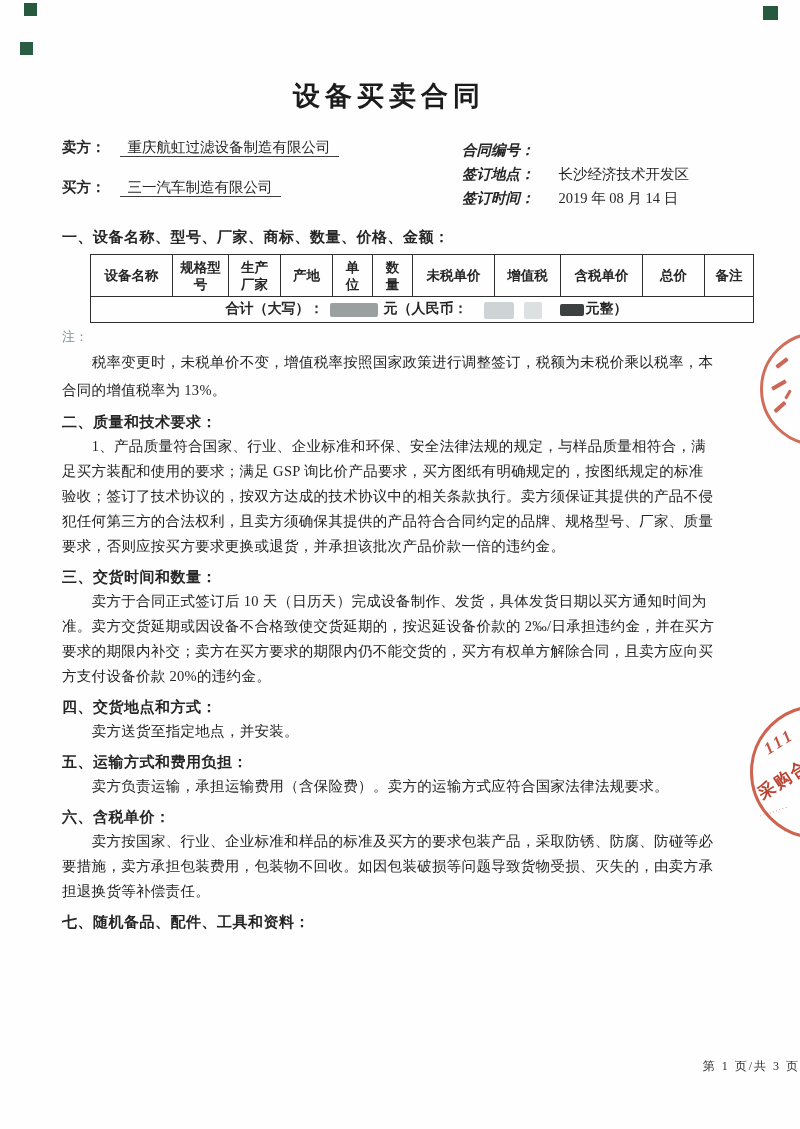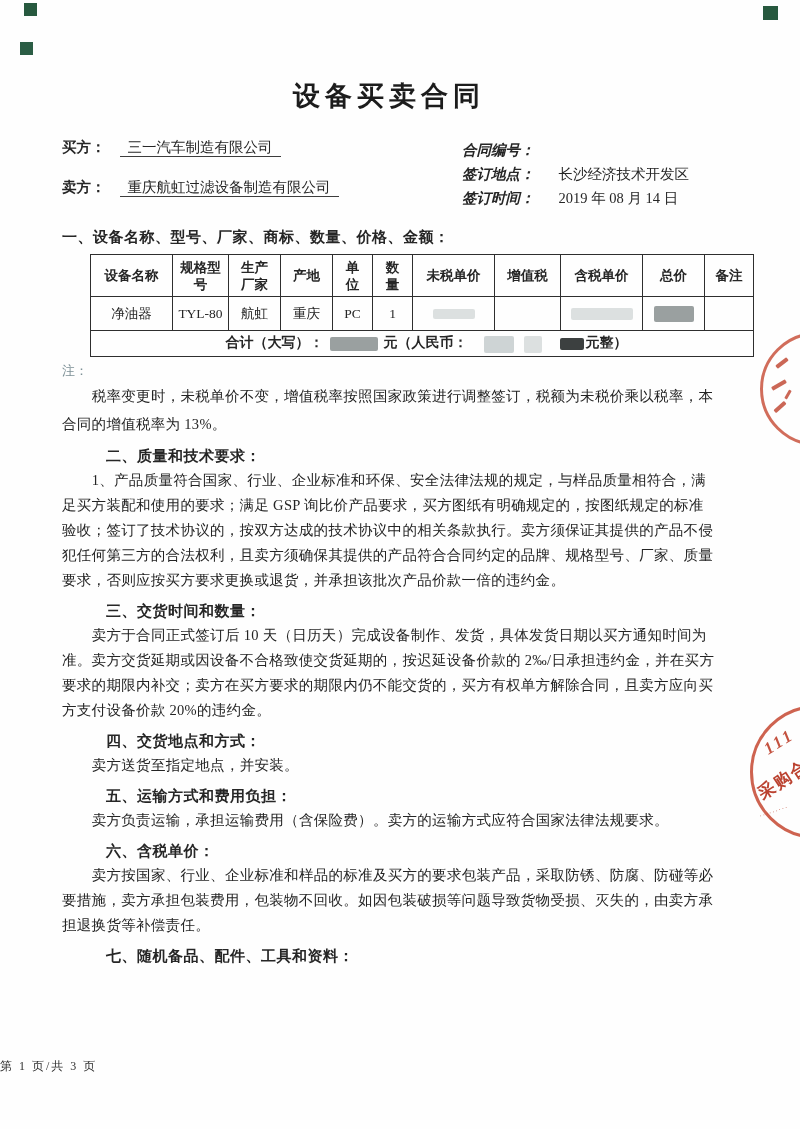--- a/index.html
+++ b/index.html
@@ -39,23 +39,23 @@
   .r-light { background:#d6dadb; opacity:.85; }
   .r-mid   { background:#c9cfd0; opacity:.9; }
   .r-dark  { background:#9aa0a0; }
   .r-black { background:#3c4040; }
 
   .note-line { margin-top:5px; font-size:13px; color:#7d9096; }
 
   .para { font-size:14.5px; line-height:25px; text-indent:2.05em; letter-spacing:.3px; color:#242424; }
   .para.tax { line-height:28px; margin-top:2px; }
   .para:empty { display:none; }
-  .sec-heading { font-size:15px; font-weight:bold; line-height:24px; margin-top:6px; letter-spacing:.5px;margin-left:44px; }
+  .sec-heading { font-size:15px; font-weight:bold; line-height:24px; margin-top:6px; letter-spacing:.5px; }
 
-  .page-footer { position:absolute; top:1058px; left:0; width:100%; text-align:left; font-size:12px; color:#2e2e2e; letter-spacing:2px; }
+  .page-footer { position:absolute; top:1058px; left:0; width:100%; text-align:right; font-size:12px; color:#2e2e2e; letter-spacing:2px; }
 
   
   .corner-mark { position:absolute; }
   .mark-tl-1 { left:24px; top:3px;  width:13px; height:13px; background:#27593f; }
   .mark-tl-2 { left:20px; top:42px; width:13px; height:13px; background:#2b5d45; }
   .mark-tr   { left:763px; top:6px; width:15px; height:14px; background:#27593f; }
 
   
   .stamp { position:absolute; border-radius:50%; filter:blur(.4px); }
   .stamp-a { left:760px; top:332px; width:114px; height:114px; border:3.5px solid rgba(194,60,36,.75); }
@@ -88,24 +88,24 @@
   <div class="corner-mark mark-tl-2"></div>
   <div class="corner-mark mark-tr"></div>
 
   <div class="content">
 
     <div class="doc-title">设备买卖合同</div>
 
     <div class="info-block">
       <div class="info-left">
         <div class="party-row">
-          <span class="party-label">买方：</span><span class="party-name">三一汽车制造有限公司</span>
+          <span class="party-label">卖方：</span><span class="party-name">重庆航虹过滤设备制造有限公司</span>
         </div>
         <div class="party-row">
-          <span class="party-label">卖方：</span><span class="party-name">重庆航虹过滤设备制造有限公司</span>
+          <span class="party-label">买方：</span><span class="party-name">三一汽车制造有限公司</span>
         </div>
       </div>
       <div class="info-right">
         <div class="meta-row">
           <span class="meta-label">合同编号：</span><span class="meta-value"></span>
         </div>
         <div class="meta-row">
           <span class="meta-label">签订地点：</span><span class="meta-value">长沙经济技术开发区</span>
         </div>
         <div class="meta-row">
@@ -141,33 +141,20 @@
         <th>单
 位</th>
         <th>数
 量</th>
         <th>未税单价</th>
         <th>增值税</th>
         <th>含税单价</th>
         <th>总价</th>
         <th>备注</th>
       </tr>
-      <tr>
-        <td class="cell">净油器</td>
-        <td class="cell">TYL-80</td>
-        <td class="cell">航虹</td>
-        <td class="cell">重庆</td>
-        <td class="cell">PC</td>
-        <td class="cell">1</td>
-        <td class="cell"><span class="redact r-light" style="width:42px;height:10px"></span></td>
-        <td class="cell"></td>
-        <td class="cell"><span class="redact r-light" style="width:62px;height:12px"></span></td>
-        <td class="cell"><span class="redact r-dark" style="width:40px;height:16px"></span></td>
-        <td class="cell"></td>
-      </tr>
       <tr class="total-row">
         <td colspan="11">
           <span>合计（大写）：</span><span class="redact r-dark" style="width:48px;height:14px;margin:0 6px"></span><span>元（人民币：</span><span class="redact r-mid" style="width:30px;height:17px;margin:0 10px 0 16px"></span><span class="redact r-light" style="width:18px;height:17px;margin-right:18px"></span><span class="redact r-black" style="width:24px;height:12px;margin-right:2px"></span><span>元整）</span>
         </td>
       </tr>
     </tbody>
       </table>
 
     <div class="note-line">注：</div>
     <p class="para tax">税率变更时，未税单价不变，增值税率按照国家政策进行调整签订，税额为未税价乘以税率，本合同的增值税率为 13%。</p>

